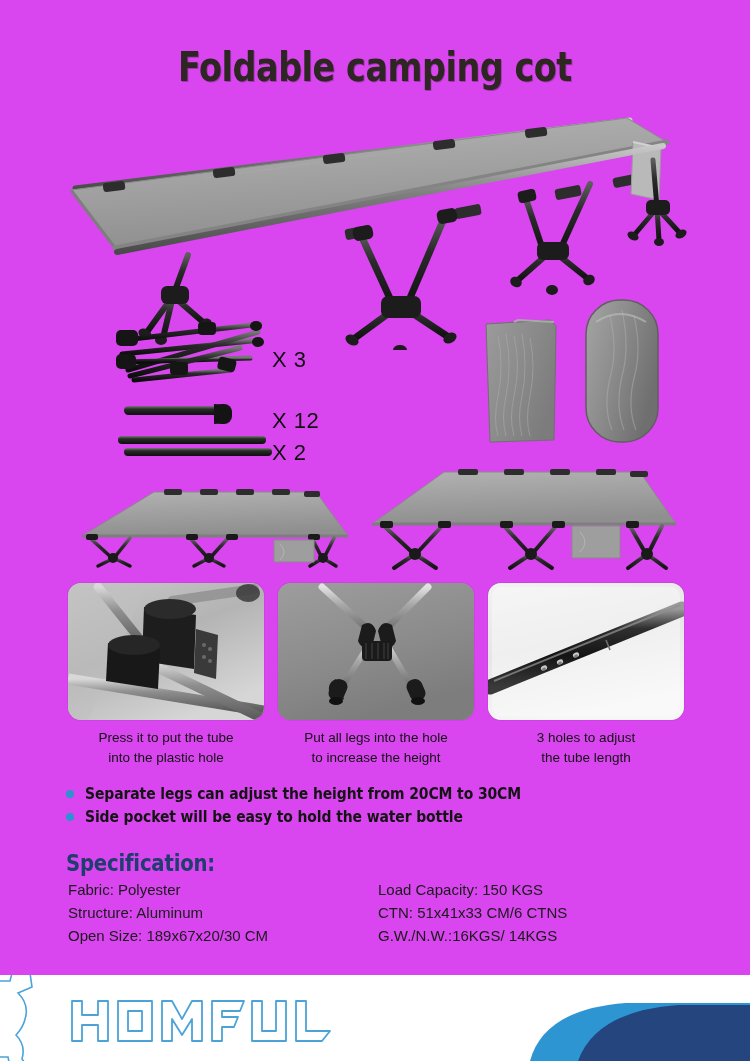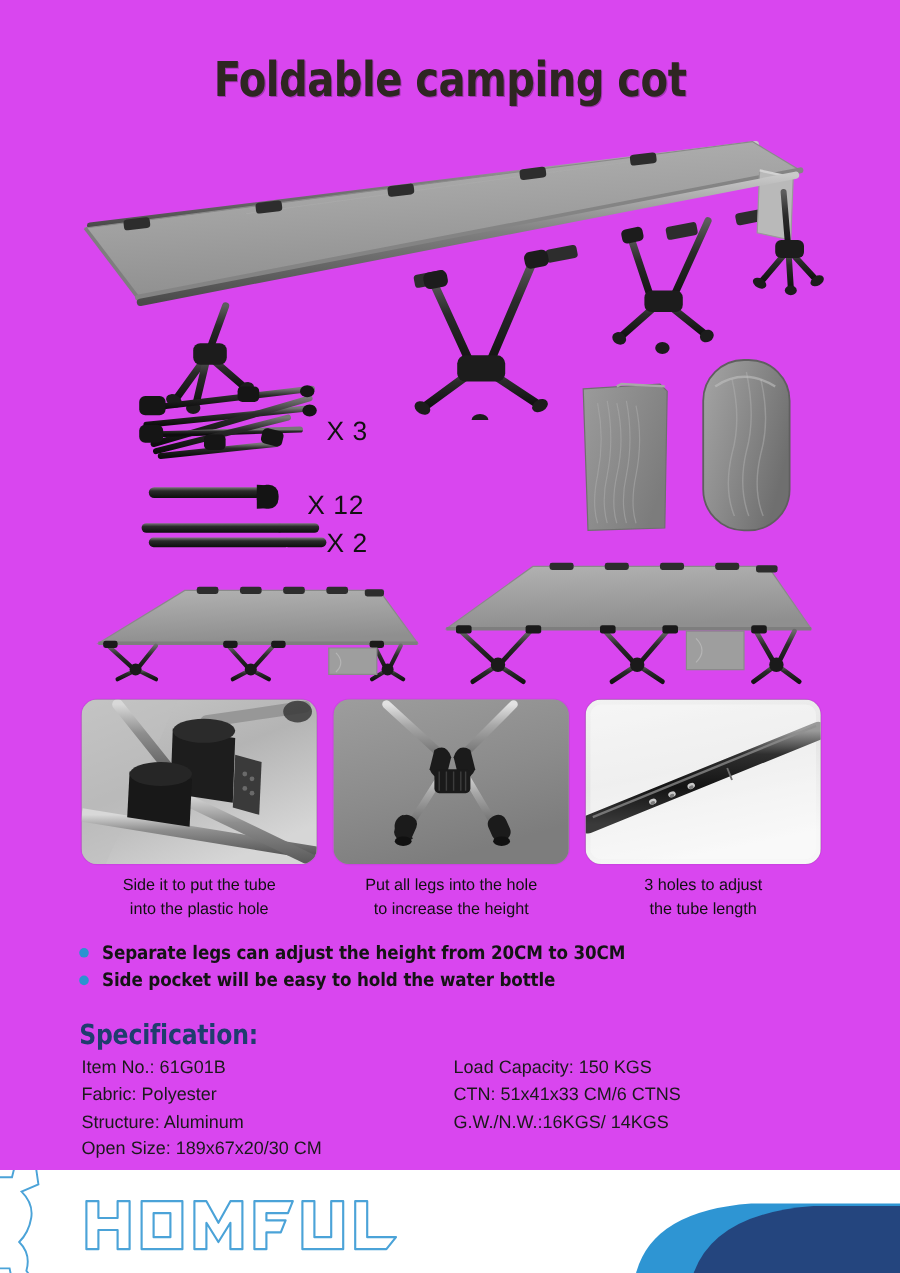--- a/index.html
+++ b/index.html
@@ -28,21 +28,21 @@
   .hero svg{display:block;width:100%;height:100%;}
 
   
   .parts{position:absolute;left:110px;top:310px;width:240px;height:155px;}
   .parts svg{display:block;width:100%;height:100%;}
   .qty{
     position:absolute;font-size:22px;color:#111;letter-spacing:.5px;
     font-family:Liberation Sans, sans-serif;
   }
   .qty.q3{left:272px;top:347px;}
-  .qty.q12{left:256px;top:408px;}
+  .qty.q12{left:272px;top:408px;}
   .qty.q2{left:272px;top:440px;}
 
   
   .acc{position:absolute;left:478px;top:292px;width:205px;height:160px;}
   .acc svg{display:block;width:100%;height:100%;}
 
   
   .views{position:absolute;left:68px;top:466px;width:620px;height:112px;}
   .views svg{display:block;width:100%;height:100%;}
 
@@ -503,21 +503,21 @@
           <ellipse cx="56" cy="86" rx="2" ry="1.4" transform="rotate(-22 56 86)"></ellipse>
           <ellipse cx="72" cy="80" rx="2" ry="1.4" transform="rotate(-22 72 80)"></ellipse>
           <ellipse cx="88" cy="73" rx="2" ry="1.4" transform="rotate(-22 88 73)"></ellipse>
         </g>
       </svg>
     </div>
   </div>
 
   <div class="captions">
     <div class="cap">
-      <span>Side it to put the tube</span><br>
+      <span>Press it to put the tube</span><br>
       <span>into the plastic hole</span>
     </div>
     <div class="cap">
       <span>Put all legs into the hole</span><br>
       <span>to increase the height</span>
     </div>
     <div class="cap">
       <span>3 holes to adjust</span><br>
       <span>the tube length</span>
     </div>
@@ -530,21 +530,20 @@
     </div>
     <div class="bullet">
       <span class="dot"></span>
       <span class="btxt">Side pocket will be easy to hold the water bottle</span>
     </div>
   </div>
 
   <div class="spec-title">Specification:</div>
 
   <div class="spec-col left">
-    <div>Item No.: 61G01B</div>
     <div>Fabric: Polyester</div>
     <div>Structure: Aluminum</div>
     <div>Open Size: 189x67x20/30 CM</div>
   </div>
 
   <div class="spec-col right">
     <div>Load Capacity: 150 KGS</div>
     <div>CTN: 51x41x33 CM/6 CTNS</div>
     <div>G.W./N.W.:16KGS/ 14KGS</div>
   </div>

